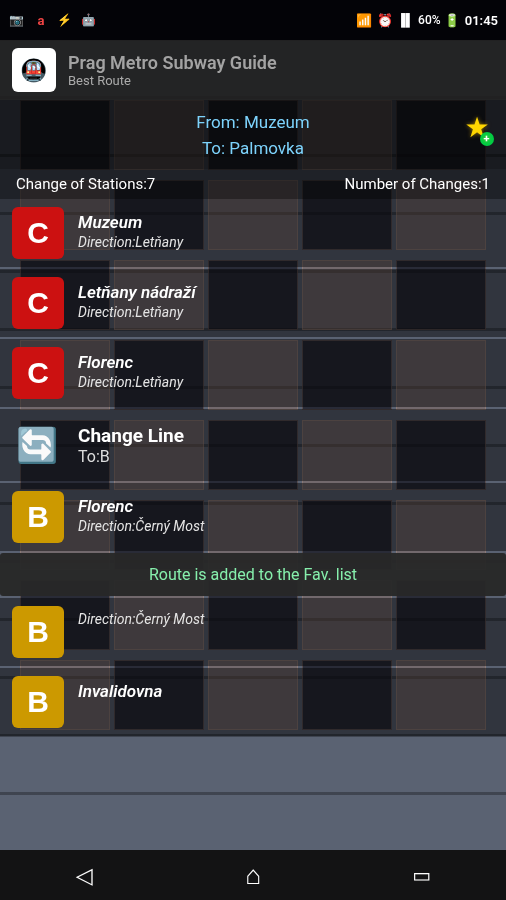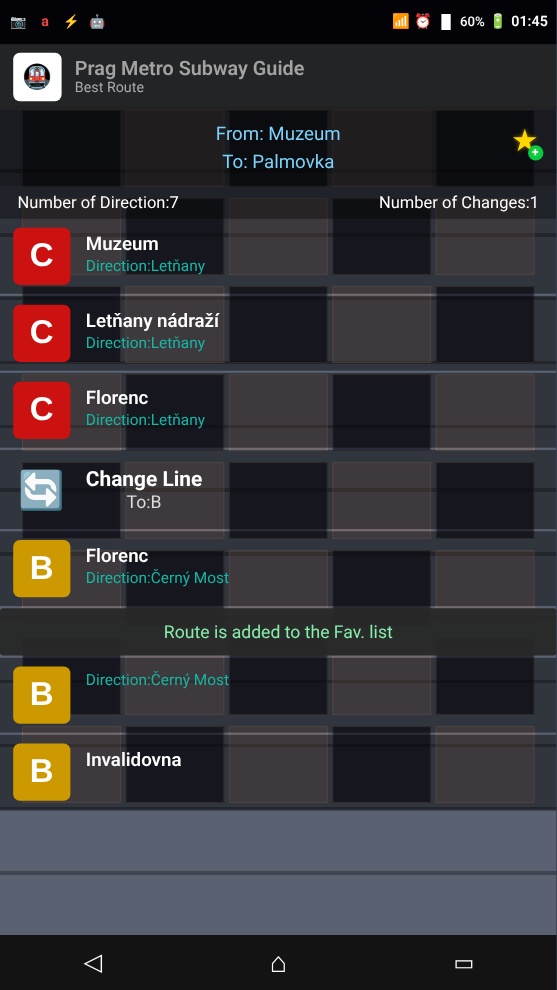--- a/index.html
+++ b/index.html
@@ -209,31 +209,32 @@
     }
 
     .line-c { background: #cc1111; }
     .line-b { background: #cc9900; }
 
     .station-info {
       margin-left: 14px;
       display: flex;
       flex-direction: column;
       padding-top: 4px;
+      font-style: italic;
     }
 
     .station-name {
       color: white;
       font-size: 17px;
       font-weight: 600;
       line-height: 1.3;
     }
 
     .station-direction {
-      color: #14b8a6;
+      color: #e5e5e5;
       font-size: 14px;
       line-height: 1.4;
     }
 
     
     .change-section {
       background: rgba(0,0,0,0.45);
       padding: 10px 12px;
       display: flex;
       align-items: center;
@@ -261,21 +262,20 @@
 
     .change-label {
       color: white;
       font-size: 19px;
       font-weight: 700;
     }
 
     .change-to {
       color: #ddd;
       font-size: 16px;
-      text-align: center;
     }
 
     
     .tooltip-bar {
       background: rgba(40,40,40,0.96);
       padding: 12px 20px;
       color: #86efac;
       font-size: 16px;
       text-align: center;
       margin: 2px 0;
@@ -438,21 +438,21 @@
     <div class="route-from">From: Muzeum</div>
     <div class="route-to">To: Palmovka</div>
     <div class="star-btn">
       <span class="star-icon">★
         <span class="star-plus">+</span>
       </span>
     </div>
   </div>
 
   <div class="stats-bar">
-    <span>Number of Direction:7</span>
+    <span>Change of Stations:7</span>
     <span style="margin-left:auto;">Number of Changes:1</span>
   </div>
 
   <div class="route-list">
 
     <div class="route-item">
       <div class="line-badge line-c">C</div>
       <div class="station-info">
         <span class="station-name">Muzeum</span>
         <span class="station-direction">Direction:Letňany</span>

